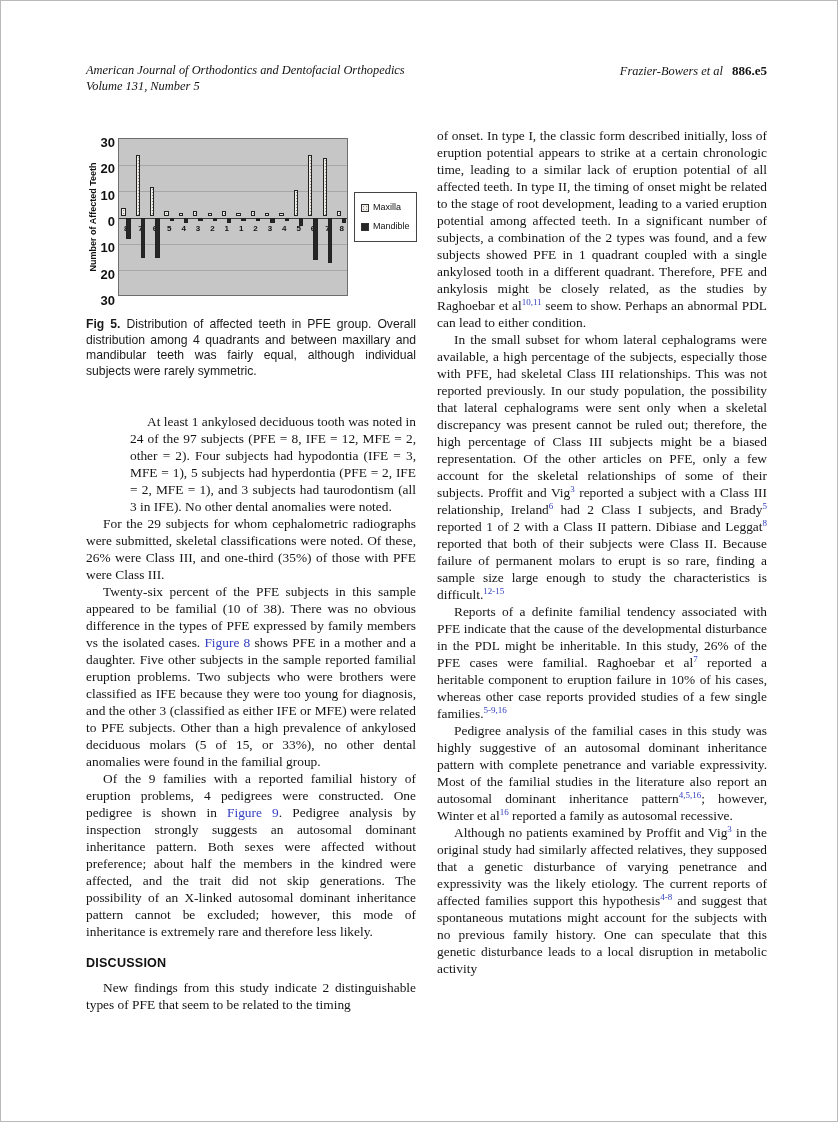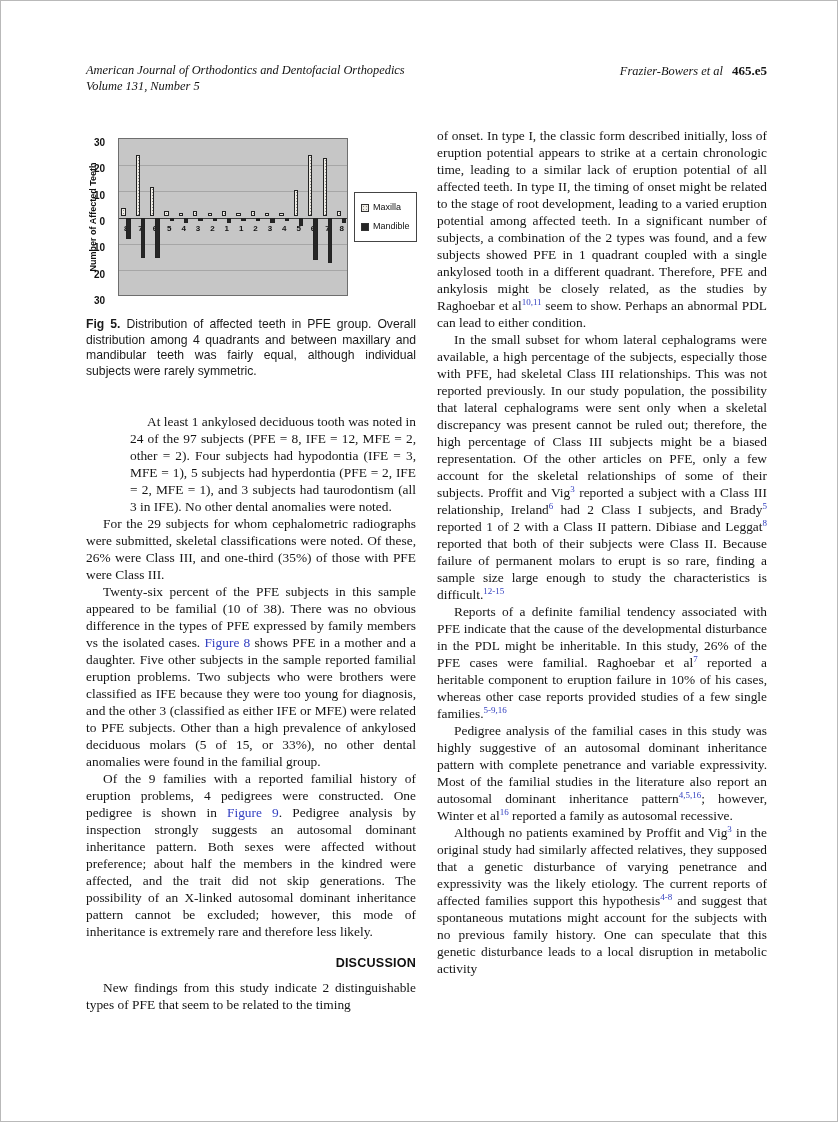--- a/index.html
+++ b/index.html
@@ -35,21 +35,21 @@
     display:flex;align-items:center;margin:8px 0 0 0;height:172px;
     font-family:"Liberation Sans",sans-serif;
   }
   .y-title{width:14px;height:156px;position:relative;flex:0 0 auto;}
   .y-title span{
     position:absolute;left:50%;top:50%;transform:translate(-50%,-50%) rotate(-90deg);
     white-space:nowrap;font-size:9px;font-weight:bold;color:#111;
   }
   .y-ticks{position:relative;width:18px;height:156px;flex:0 0 auto;}
   .y-ticks span{
-    position:absolute;right:13px;font-size:10px;font-weight:bold;color:#111;
+    position:absolute;right:3px;font-size:13px;font-weight:bold;color:#111;
   }
   .plot-col{flex:0 0 auto;}
   .plot{
     position:relative;width:228px;height:156px;
     background:#c6c6c6;border:1px solid #6e6e6e;overflow:hidden;
   }
   .gridline{position:absolute;left:0;right:0;height:1px;background:#a6a6a6;z-index:1;}
   .zeroline{position:absolute;left:0;right:0;height:1px;background:#3a3a3a;z-index:3;}
   .bar{position:absolute;box-sizing:border-box;border:1px solid #222;z-index:4;}
   .bar.maxilla{
@@ -73,36 +73,36 @@
   
   figcaption{
     font-family:"Liberation Sans",sans-serif;font-size:12.2px;line-height:15.7px;
     text-align:justify;margin-top:14px;color:#1a1a1a;
   }
   figcaption .b{font-weight:bold;}
   
   .body-start{margin-top:33px;margin-left:44px;}
   h2.section{
     font-family:"Liberation Sans",sans-serif;font-size:12.6px;font-weight:bold;
-    margin:15px 0 7px 0;color:#111;letter-spacing:0.2px;text-align:right;
+    margin:15px 0 7px 0;color:#111;letter-spacing:0.2px;text-align:left;
   }
 </style>
 </head>
 <body>
 
 <div class="page">
 
   <div class="header">
     <div class="journal">
       <div>American Journal of Orthodontics and Dentofacial Orthopedics</div>
       <div>Volume 131, Number 5</div>
     </div>
     <div class="running-head">
       <span class="authors">Frazier-Bowers et al</span>
-      <span class="pageno">465.e5</span>
+      <span class="pageno">886.e5</span>
     </div>
   </div>
 
   <div class="col col-left">
 
     <figure>
       <div class="chart-wrap">
         <div class="y-title">
           <span>Number of Affected Teeth</span>
         </div>

